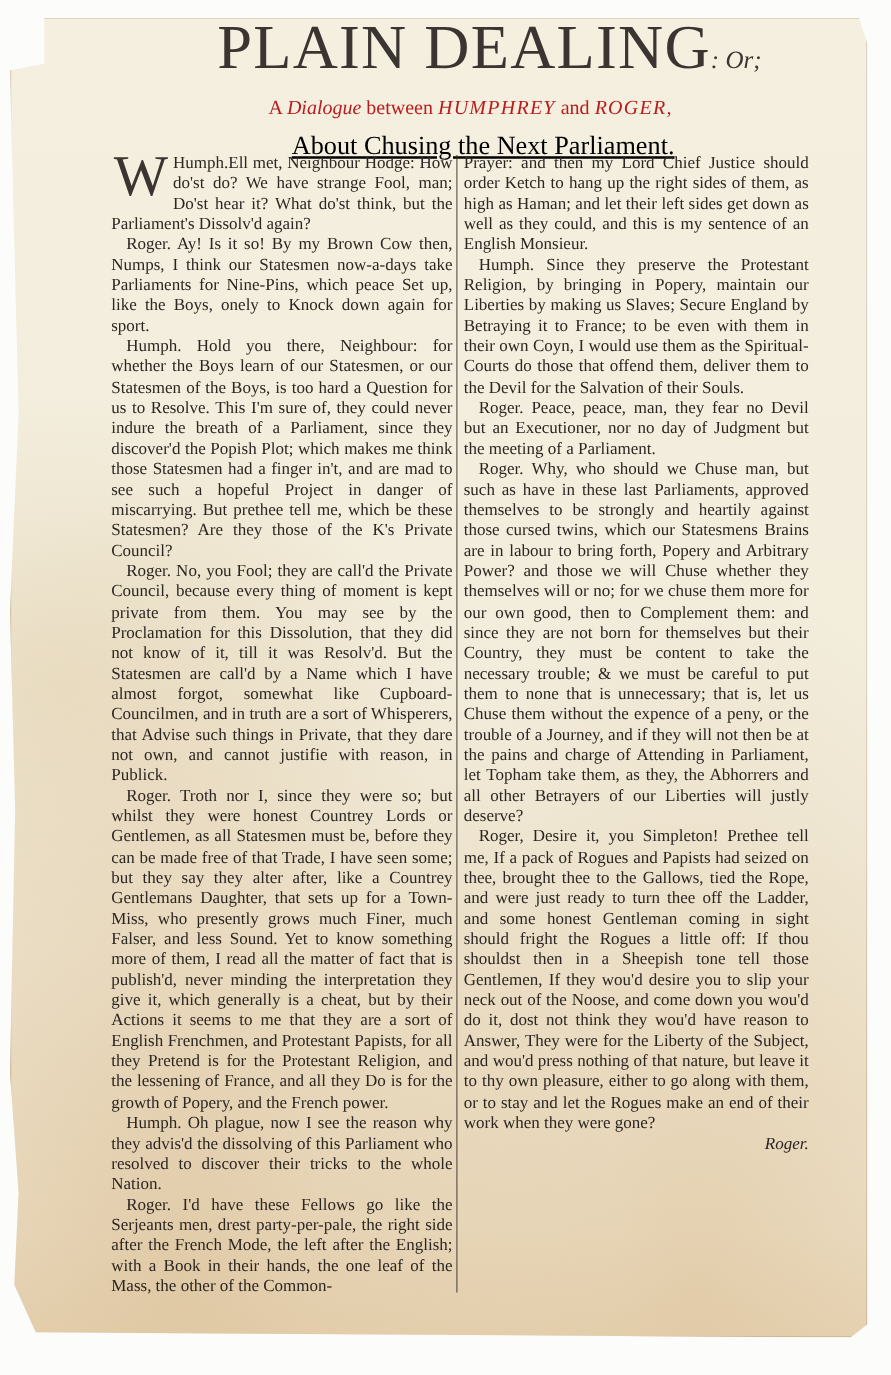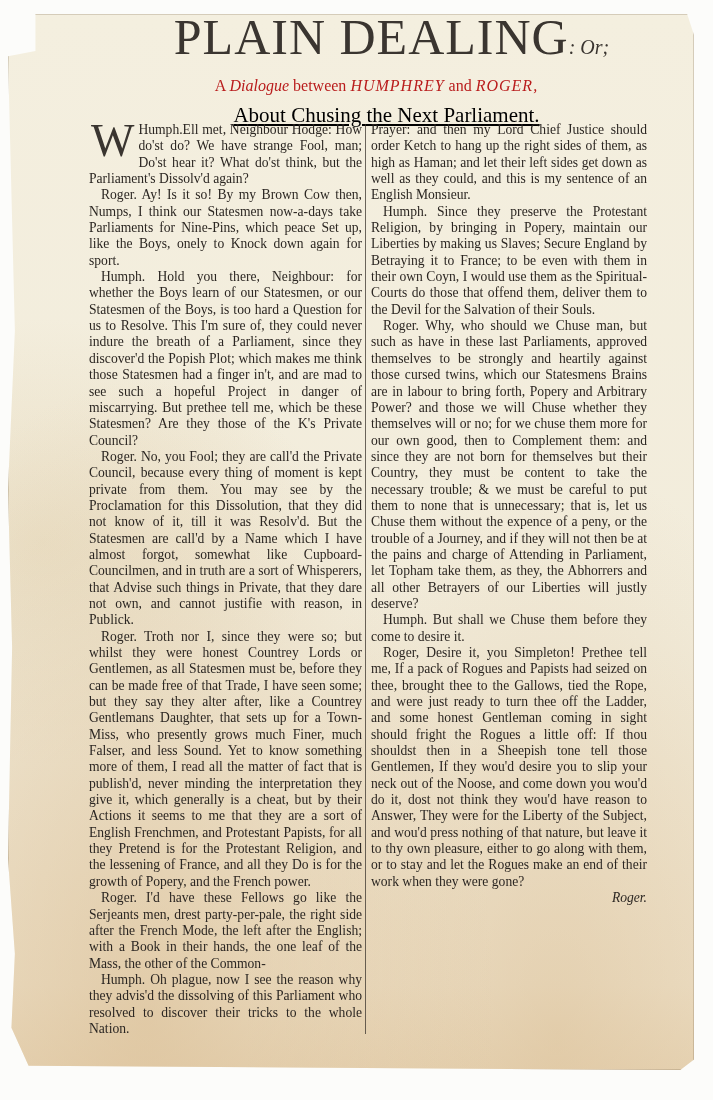--- a/index.html
+++ b/index.html
@@ -78,28 +78,28 @@
 
   <div class="columns">
     <div class="col left">
       <p class="noindent dropcap-line">
         <span class="spk">Humph.</span><span class="dropcap">W</span><span>Ell met, Neighbour Hodge: How do'st do? We have strange Fool, man; Do'st hear it? What do'st think, but the Parliament's Dissolv'd again?</span>
       </p>
       <p><span class="spk">Roger.</span> <span>Ay! Is it so! By my Brown Cow then, Numps, I think our Statesmen now-a-days take Parliaments for Nine-Pins, which peace Set up, like the Boys, onely to Knock down again for sport.</span></p>
       <p><span class="spk">Humph.</span> <span>Hold you there, Neighbour: for whether the Boys learn of our Statesmen, or our Statesmen of the Boys, is too hard a Question for us to Resolve. This I'm sure of, they could never indure the breath of a Parliament, since they discover'd the Popish Plot; which makes me think those Statesmen had a finger in't, and are mad to see such a hopeful Project in danger of miscarrying. But prethee tell me, which be these Statesmen? Are they those of the K's Private Council?</span></p>
       <p><span class="spk">Roger.</span> <span>No, you Fool; they are call'd the Private Council, because every thing of moment is kept private from them. You may see by the Proclamation for this Dissolution, that they did not know of it, till it was Resolv'd. But the Statesmen are call'd by a Name which I have almost forgot, somewhat like Cupboard-Councilmen, and in truth are a sort of Whisperers, that Advise such things in Private, that they dare not own, and cannot justifie with reason, in Publick.</span></p>
       <p><span class="spk">Roger.</span> <span>Troth nor I, since they were so; but whilst they were honest Countrey Lords or Gentlemen, as all Statesmen must be, before they can be made free of that Trade, I have seen some; but they say they alter after, like a Countrey Gentlemans Daughter, that sets up for a Town-Miss, who presently grows much Finer, much Falser, and less Sound. Yet to know something more of them, I read all the matter of fact that is publish'd, never minding the interpretation they give it, which generally is a cheat, but by their Actions it seems to me that they are a sort of English Frenchmen, and Protestant Papists, for all they Pretend is for the Protestant Religion, and the lessening of France, and all they Do is for the growth of Popery, and the French power.</span></p>
+      <p><span class="spk">Humph.</span> <span>Oh plague, now I see the reason why they advis'd the dissolving of this Parliament who resolved to discover their tricks to the whole Nation.</span></p>
       <p><span class="spk">Roger.</span> <span>I'd have these Fellows go like the Serjeants men, drest party-per-pale, the right side after the French Mode, the left after the English; with a Book in their hands, the one leaf of the Mass, the other of the Common-</span></p>
-      <p><span class="spk">Humph.</span> <span>Oh plague, now I see the reason why they advis'd the dissolving of this Parliament who resolved to discover their tricks to the whole Nation.</span></p>
     </div>
 
     <div class="divider"></div>
 
     <div class="col right">
       <p class="noindent"><span>Prayer: and then my Lord Chief Justice should order Ketch to hang up the right sides of them, as high as Haman; and let their left sides get down as well as they could, and this is my sentence of an English Monsieur.</span></p>
       <p><span class="spk">Humph.</span> <span>Since they preserve the Protestant Religion, by bringing in Popery, maintain our Liberties by making us Slaves; Secure England by Betraying it to France; to be even with them in their own Coyn, I would use them as the Spiritual-Courts do those that offend them, deliver them to the Devil for the Salvation of their Souls.</span></p>
+      <p><span class="spk">Roger.</span> <span>Peace, peace, man, they fear no Devil but an Executioner, nor no day of Judgment but the meeting of a Parliament.</span></p>
       <p><span class="spk">Roger.</span> <span>Why, who should we Chuse man, but such as have in these last Parliaments, approved themselves to be strongly and heartily against those cursed twins, which our Statesmens Brains are in labour to bring forth, Popery and Arbitrary Power? and those we will Chuse whether they themselves will or no; for we chuse them more for our own good, then to Complement them: and since they are not born for themselves but their Country, they must be content to take the necessary trouble; &amp; we must be careful to put them to none that is unnecessary; that is, let us Chuse them without the expence of a peny, or the trouble of a Journey, and if they will not then be at the pains and charge of Attending in Parliament, let Topham take them, as they, the Abhorrers and all other Betrayers of our Liberties will justly deserve?</span></p>
-      <p><span class="spk">Humph.</span> <span>But shall we Chuse them before they come to desire it.</span></p>
       <p><span class="spk">Roger,</span> <span>Desire it, you Simpleton! Prethee tell me, If a pack of Rogues and Papists had seized on thee, brought thee to the Gallows, tied the Rope, and were just ready to turn thee off the Ladder, and some honest Gentleman coming in sight should fright the Rogues a little off: If thou shouldst then in a Sheepish tone tell those Gentlemen, If they wou'd desire you to slip your neck out of the Noose, and come down you wou'd do it, dost not think they wou'd have reason to Answer, They were for the Liberty of the Subject, and wou'd press nothing of that nature, but leave it to thy own pleasure, either to go along with them, or to stay and let the Rogues make an end of their work when they were gone?</span></p>
       <p class="catchword noindent">Roger.</p>
     </div>
   </div>
 </div>
 
 </body></html>

